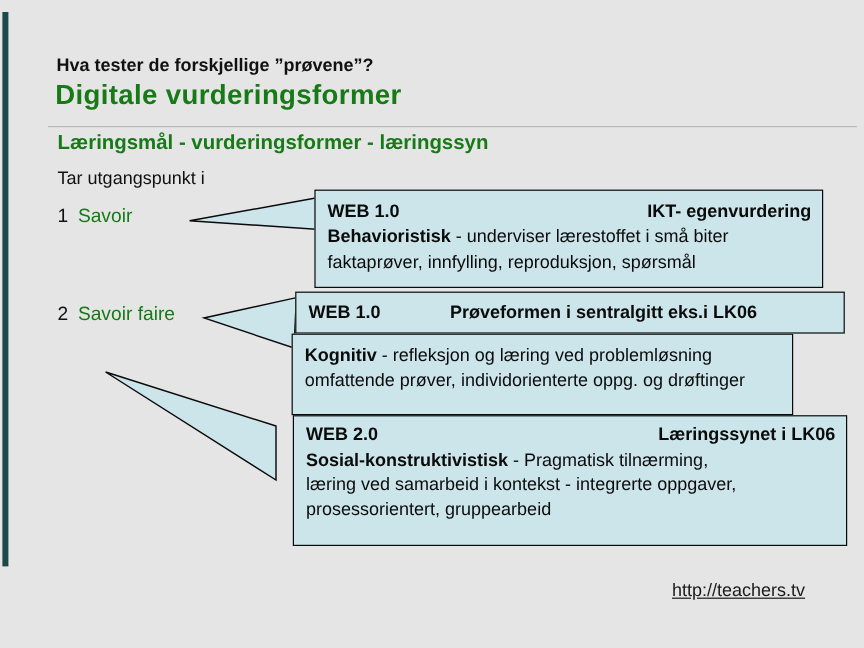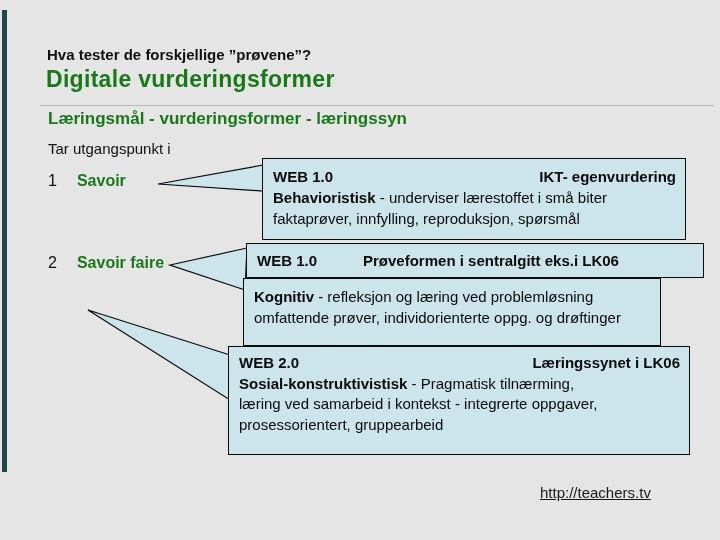--- a/index.html
+++ b/index.html
@@ -6,38 +6,38 @@
   .slide{position:relative;width:720px;height:540px;background:#e5e5e5;overflow:hidden;
          font-family:"Liberation Sans",sans-serif;color:#111;}
   .abs{position:absolute;}
   .accent-bar{left:2px;top:10px;width:5px;height:462px;background:var(--bar,#1c4a4a);}
   .pretitle{left:47px;top:46px;font-size:15px;font-weight:bold;color:#111;}
   .title{left:46px;top:66px;font-size:23px;font-weight:bold;color:var(--green,#177a17);letter-spacing:.3px;}
   .rule{left:40px;top:105px;width:674px;height:1px;background:var(--divider,#b8b8b8);}
   .subtitle{left:48px;top:109px;font-size:17px;font-weight:bold;color:var(--green,#177a17);}
   .intro{left:48px;top:140px;font-size:15px;color:#111;text-align:right;}
   .item{font-size:16px;color:#111;}
-  .item .lbl{font-weight:bold;color:var(--green,#177a17);margin-left:20px;}
+  .item .lbl{font-weight:normal;color:var(--green,#177a17);margin-left:8px;}
   .item1{left:48px;top:172px;}
   .item2{left:48px;top:254px;}
   .item3{left:48px;top:361px;}
   .pointers{left:0;top:0;width:720px;height:540px;pointer-events:none;z-index:1;}
   .callout{background:var(--fill,#cbe5ea);border:1.5px solid #0a0a0a;z-index:2;
            font-size:15px;line-height:21px;color:#0b0b0b;box-sizing:border-box;padding:7px 9px 0 10px;}
   .box1{left:262px;top:158px;width:424px;height:82px;}
   .box2a{left:246px;top:243px;width:458px;height:35px;padding-top:6px;}
   .box2b{left:243px;top:278px;width:418px;height:68px;}
-  .box3{left:228px;top:346px;width:462px;height:109px;padding-top:6px;line-height:20.5px;}
+  .box3{left:244px;top:346px;width:462px;height:109px;padding-top:6px;line-height:20.5px;}
   .hrow{display:flex;justify-content:space-between;font-weight:bold;}
-  .hrow2 .right{margin-left:46px;}
+  .hrow2 .right{margin-left:58px;}
   .hrow2{display:flex;justify-content:flex-start;font-weight:bold;}
   .b{font-weight:bold;}
   .footer-link{top:484px;font-size:15px;color:#1a1a1a;text-decoration:underline;cursor:pointer;}
   .flink1{left:160px;}
-  .flink2{left:540px;}
+  .flink2{left:560px;}
 </style>
 </head>
 <body>
 
 <div class="slide">
 
   <div class="abs accent-bar"></div>
 
   <div class="abs pretitle">Hva tester de forskjellige ”prøvene”?</div>
   <div class="abs title">Digitale vurderingsformer</div>

